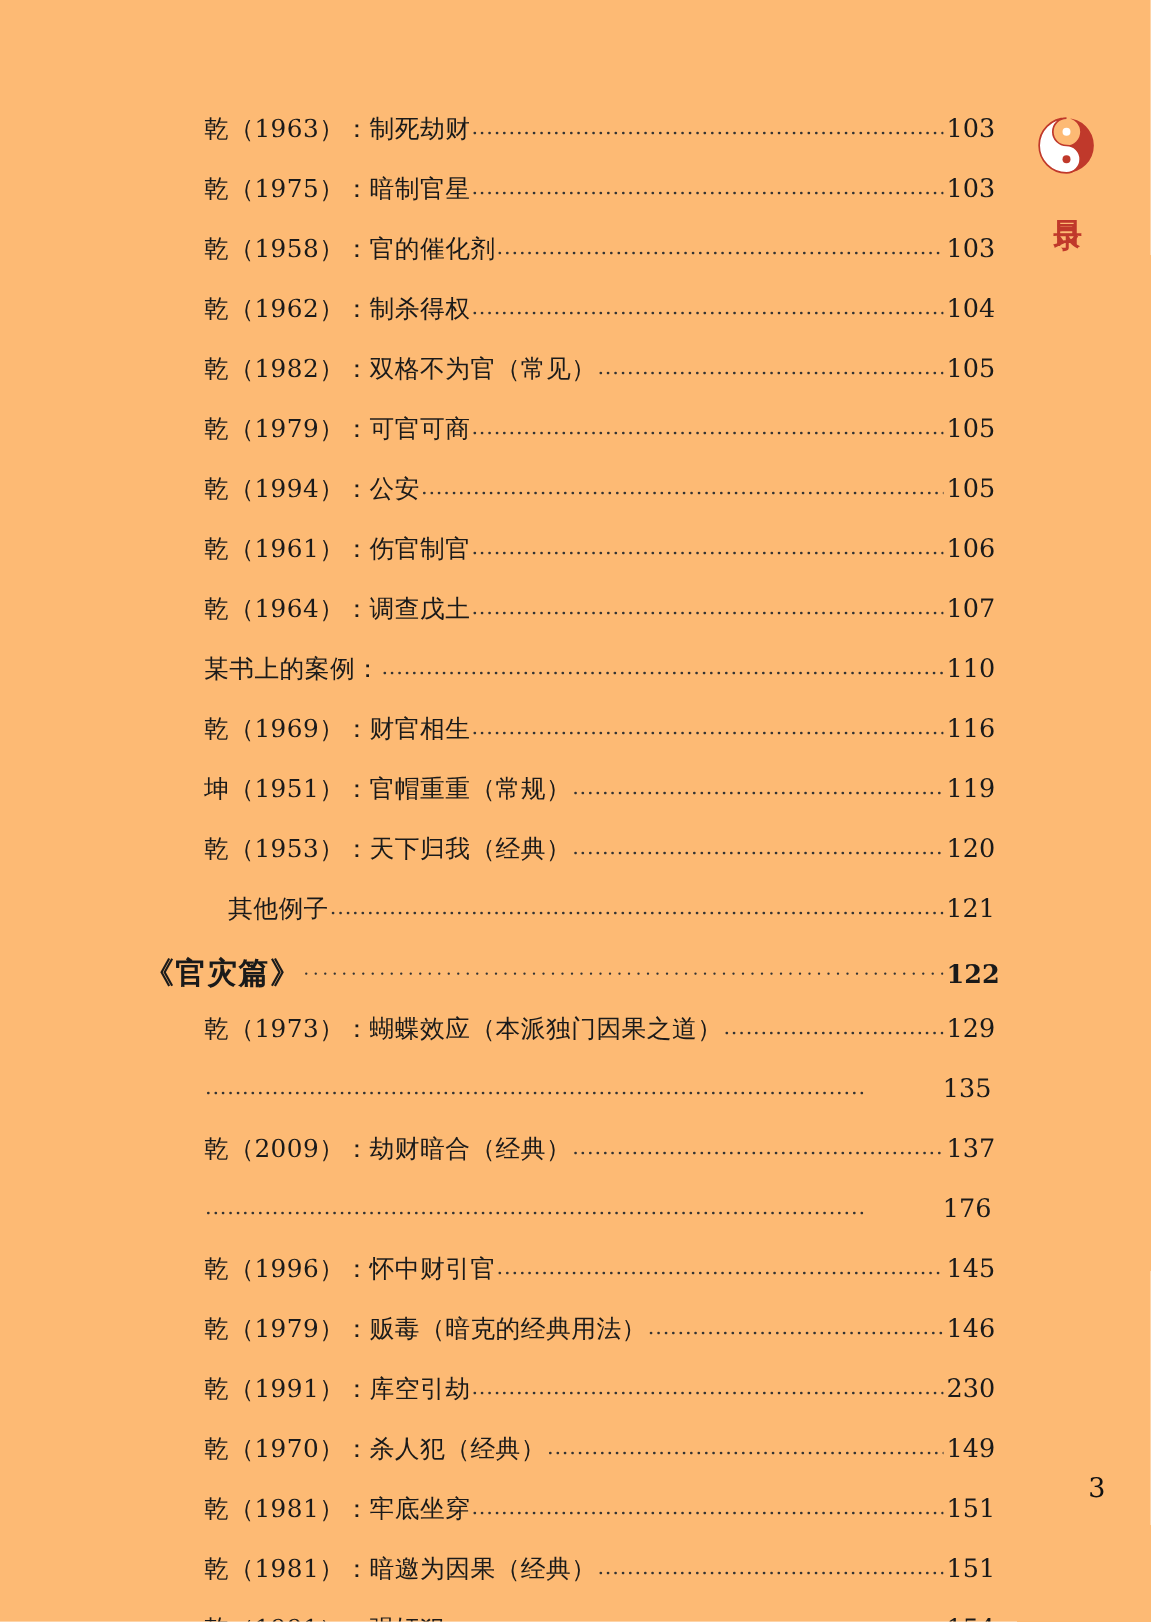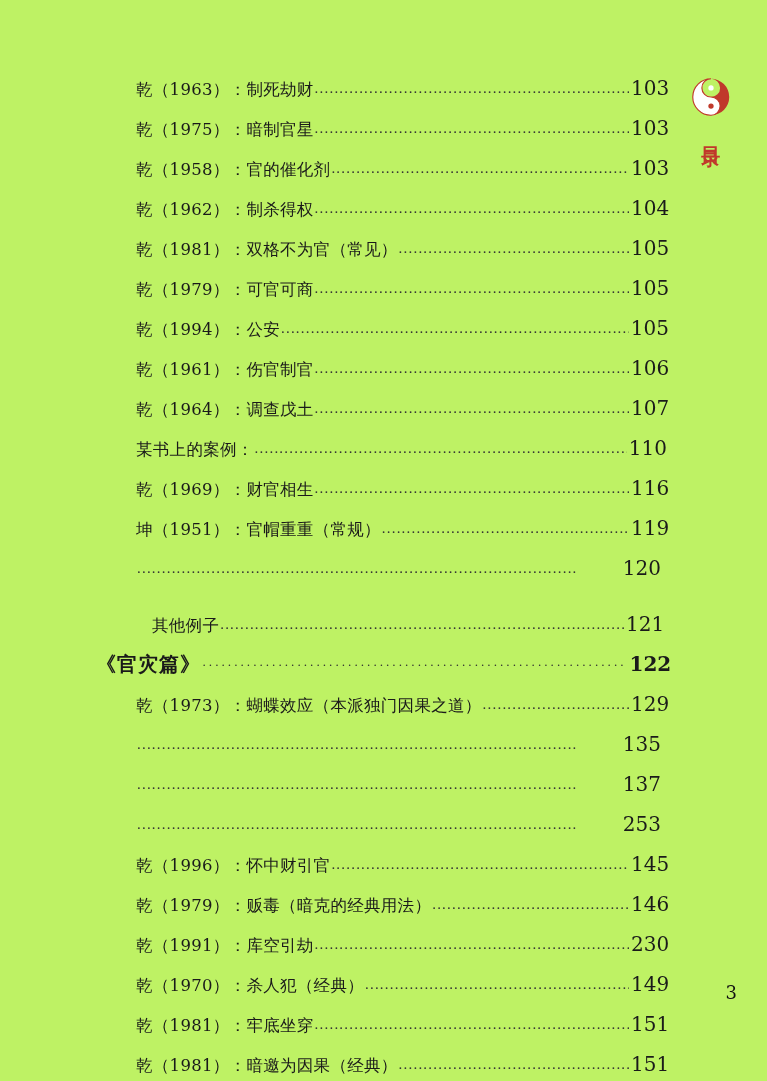--- a/index.html
+++ b/index.html
@@ -11,21 +11,21 @@
     height: 1081px;
     background: #ffffff;
     font-family: "Liberation Serif", "DejaVu Serif", serif;
     position: relative;
     overflow: hidden;
   }
 
   .page {
     position: absolute;
     inset: 0;
-    background: #bef264;
+    background: #fdba74;
   }
 
   
   .side-tab {
     position: absolute;
     top: 78px;
     right: 26px;
     width: 60px;
     text-align: center;
   }
@@ -75,29 +75,29 @@
     margin: 0 2px 0 1px;
     color: #333;
     font-size: 15px;
     letter-spacing: 1.2px;
     position: relative;
     top: -2px;
   }
   .toc-row .page-no {
     white-space: nowrap;
     font-family: "DejaVu Serif", serif;
-    font-size: 20px;
+    font-size: 17px;
     min-width: 30px;
     text-align: right;
   }
 
   
   .lvl-1 { padding-left: 40px; }
   .lvl-0 { padding-left: 0px; }
-  .lvl-2 { padding-left: 56px; margin-top: 16px; }
+  .lvl-2 { padding-left: 56px; }
 
   .chapter .label {
     font-size: 20px;
     font-weight: 600;
     letter-spacing: 1px;
   }
   .chapter .dots {
     letter-spacing: 2px;
     font-size: 13px;
   }
@@ -146,21 +146,21 @@
         <span class="label">乾（1958）：官的催化剂</span>
         <span class="dots">.........................................................................................</span>
         <span class="page-no">103</span>
       </div>
       <div class="toc-row lvl-1 sub">
         <span class="label">乾（1962）：制杀得权</span>
         <span class="dots">.........................................................................................</span>
         <span class="page-no">104</span>
       </div>
       <div class="toc-row lvl-1 sub">
-        <span class="label">乾（1981）：双格不为官（常见）</span>
+        <span class="label">乾（1982）：双格不为官（常见）</span>
         <span class="dots">.........................................................................................</span>
         <span class="page-no">105</span>
       </div>
       <div class="toc-row lvl-1 sub">
         <span class="label">乾（1979）：可官可商</span>
         <span class="dots">.........................................................................................</span>
         <span class="page-no">105</span>
       </div>
       <div class="toc-row lvl-1 sub">
         <span class="label">乾（1994）：公安</span>
@@ -186,20 +186,21 @@
         <span class="label">乾（1969）：财官相生</span>
         <span class="dots">.........................................................................................</span>
         <span class="page-no">116</span>
       </div>
       <div class="toc-row lvl-1 sub">
         <span class="label">坤（1951）：官帽重重（常规）</span>
         <span class="dots">.........................................................................................</span>
         <span class="page-no">119</span>
       </div>
       <div class="toc-row lvl-1 sub">
+        <span class="label">乾（1953）：天下归我（经典）</span>
         <span class="dots">.........................................................................................</span>
         <span class="page-no">120</span>
       </div>
       <div class="toc-row lvl-2 sub">
         <span class="label">其他例子</span>
         <span class="dots">.........................................................................................</span>
         <span class="page-no">121</span>
       </div>
       <div class="toc-row lvl-0 chapter">
         <span class="label">《官灾篇》</span>
@@ -209,26 +210,27 @@
       <div class="toc-row lvl-1 sub">
         <span class="label">乾（1973）：蝴蝶效应（本派独门因果之道）</span>
         <span class="dots">.........................................................................................</span>
         <span class="page-no">129</span>
       </div>
       <div class="toc-row lvl-1 sub">
         <span class="dots">.........................................................................................</span>
         <span class="page-no">135</span>
       </div>
       <div class="toc-row lvl-1 sub">
+        <span class="label">乾（2009）：劫财暗合（经典）</span>
         <span class="dots">.........................................................................................</span>
         <span class="page-no">137</span>
       </div>
       <div class="toc-row lvl-1 sub">
         <span class="dots">.........................................................................................</span>
-        <span class="page-no">253</span>
+        <span class="page-no">176</span>
       </div>
       <div class="toc-row lvl-1 sub">
         <span class="label">乾（1996）：怀中财引官</span>
         <span class="dots">.........................................................................................</span>
         <span class="page-no">145</span>
       </div>
       <div class="toc-row lvl-1 sub">
         <span class="label">乾（1979）：贩毒（暗克的经典用法）</span>
         <span class="dots">.........................................................................................</span>
         <span class="page-no">146</span>

